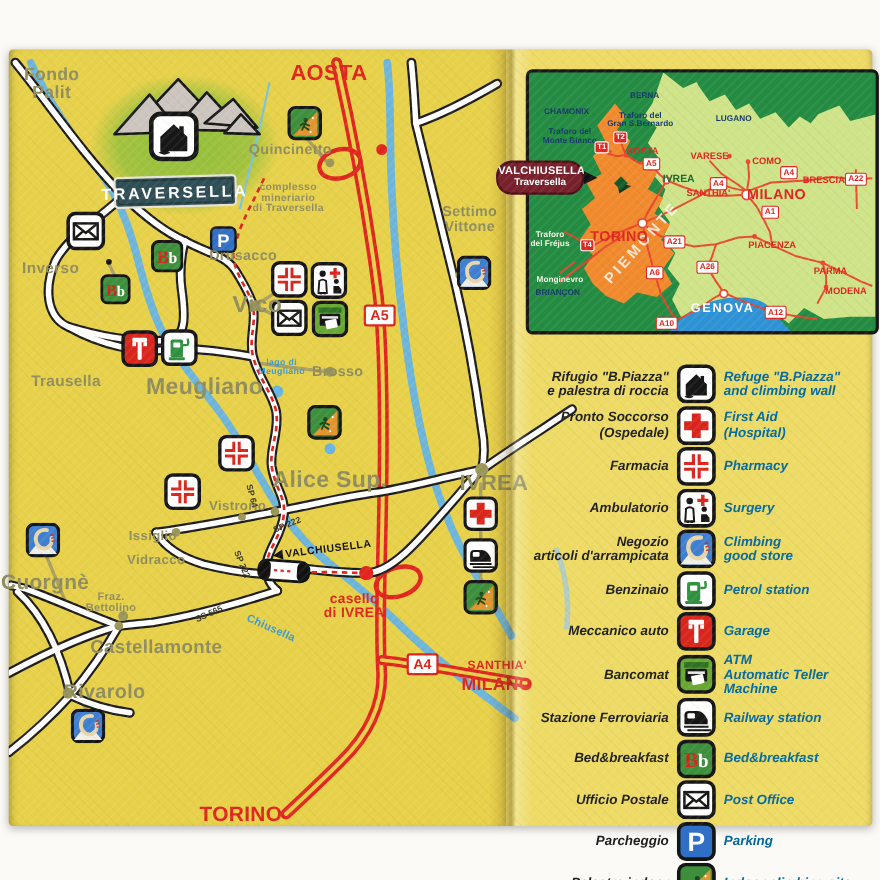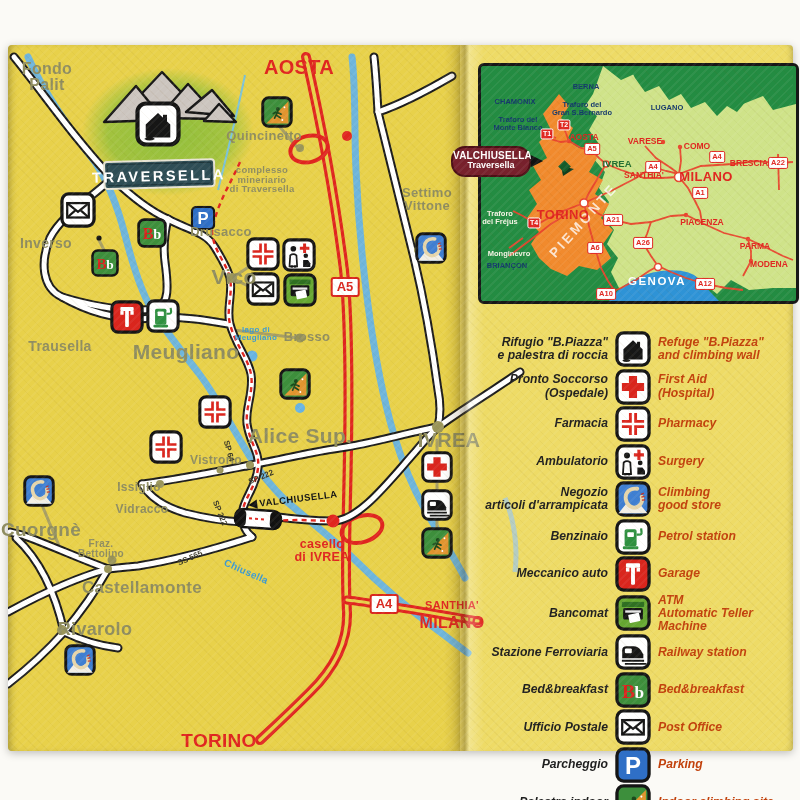--- a/index.html
+++ b/index.html
@@ -57,21 +57,21 @@
   #valc-sign .l2{font-weight:bold;font-size:9px;display:block;}
   #valc-arrow{position:absolute;left:531px;top:151px;z-index:10;color:#111;font-size:15px;font-weight:bold;}
   #valc-pin{position:absolute;left:560px;top:162px;width:9px;height:9px;background:#155c2a;transform:rotate(45deg);z-index:9;}
   
   #legend{position:absolute;left:477px;top:331px;width:313px;z-index:7;}
   .lg-row{display:flex;align-items:center;min-height:29px;margin-bottom:1.5px;}
   .lg-it{width:131px;text-align:right;font-style:italic;font-weight:bold;font-size:12.2px;color:#1e1e1e;
     white-space:pre-line;line-height:1.07;}
   .lg-ic{width:36px;height:36px;flex:none;margin:0 7px;}
   .lg-ic svg{width:36px;height:36px;display:block;}
-  .lg-en{flex:1;text-align:left;font-style:italic;font-weight:bold;font-size:12.2px;color:#c2410c;
+  .lg-en{flex:1;text-align:left;font-style:italic;font-weight:bold;font-size:12.2px;color:#0369a1;
     white-space:pre-line;line-height:1.07;}
 </style>
 </head>
 <body>
 
 <svg width="0" height="0" style="position:absolute" aria-hidden="true">
 <defs>
   <radialGradient id="glow" cx="50%" cy="50%" r="50%">
     <stop offset="0%" stop-color="#8cbe3b" stop-opacity=".95"></stop>
     <stop offset="70%" stop-color="#8cbe3b" stop-opacity=".75"></stop>

